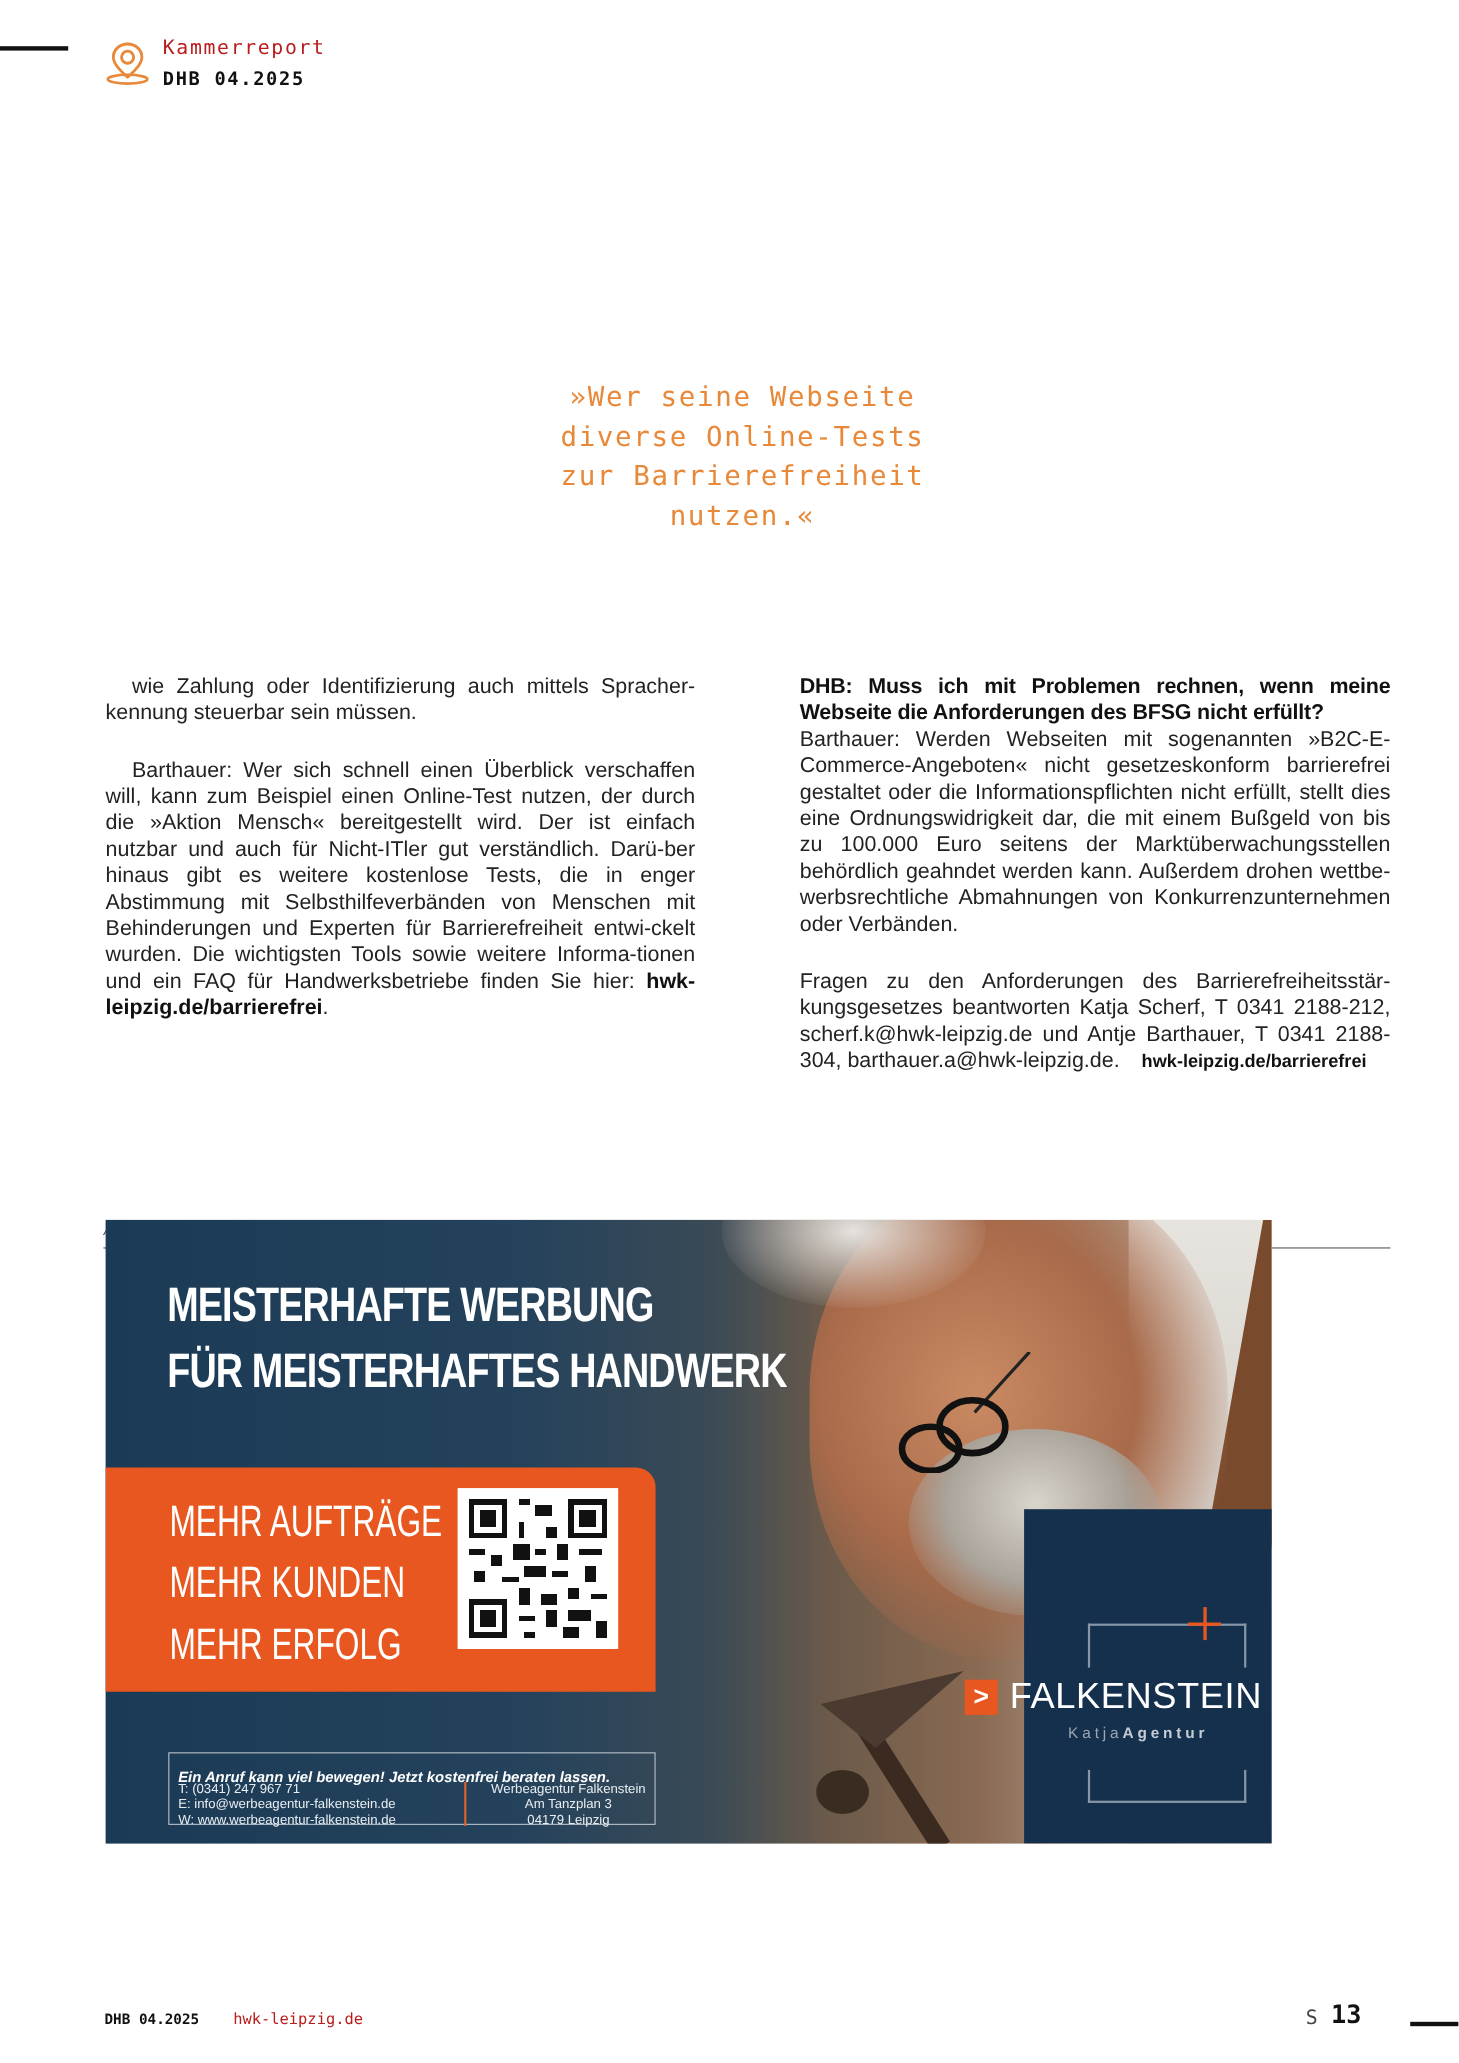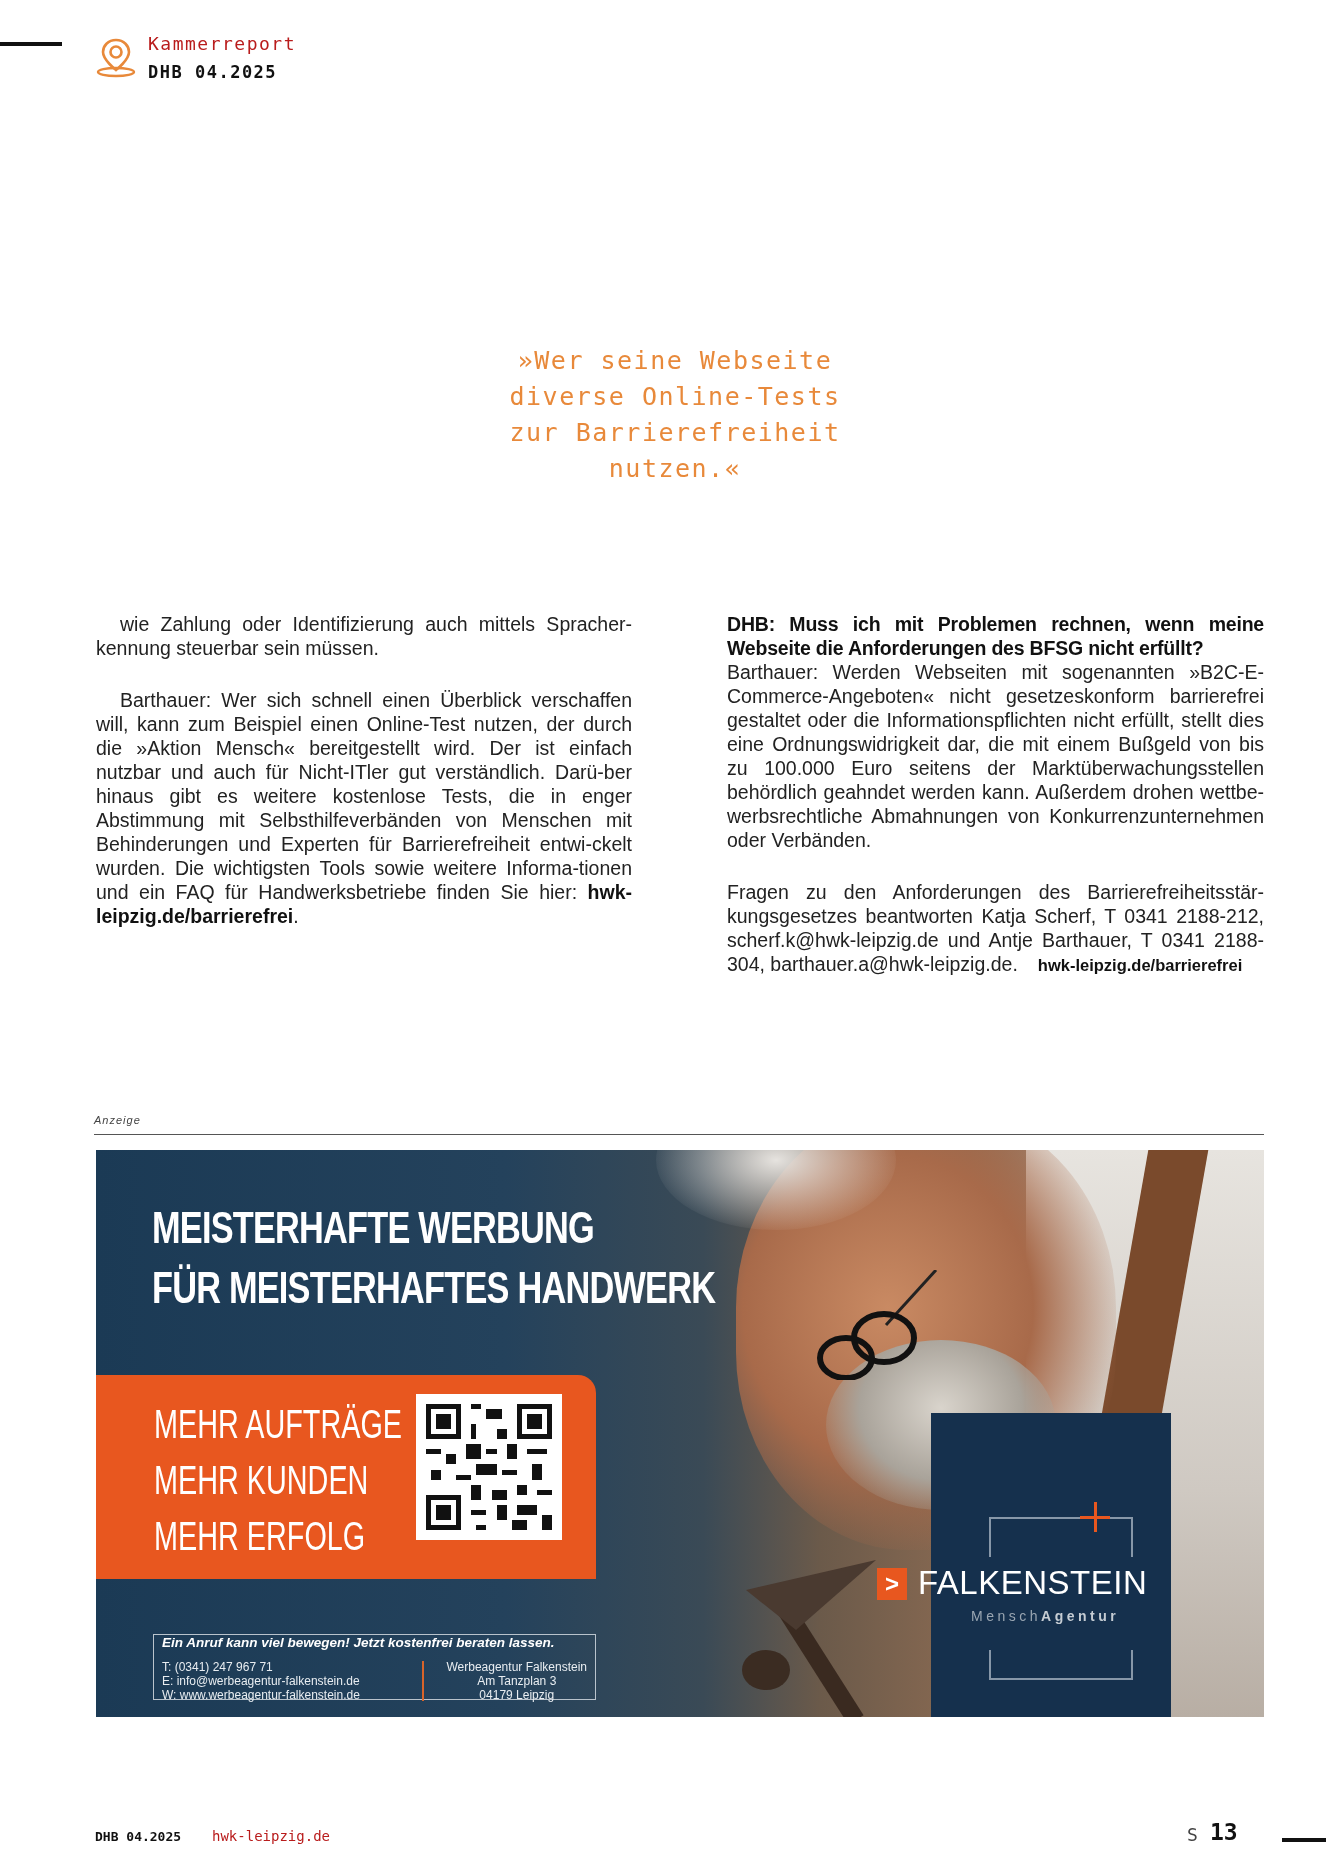--- a/index.html
+++ b/index.html
@@ -28,21 +28,21 @@
   .col-left { left:96px; top:612px; width:536px; }
   .col-right { left:727px; top:612px; width:537px; }
   .gap { height:28px; }
   .link-bold { font-weight:bold; color:#111; }
   .link-small { font-weight:bold; font-size:16.5px; color:#111; margin-left:20px; }
   
   .anzeige { left:94px; top:1114px; font-size:11px; font-style:italic; letter-spacing:1px; color:#444;text-align:right; }
   .ad-rule { left:94px; top:1134px; width:1170px; height:1px; background:#555; }
   
   .ad {
-    left:96px; top:1150px; width:1168px; height:567px; overflow:hidden;
+    left:96px; top:1109px; width:1060px; height:567px; overflow:hidden;
     background:linear-gradient(90deg,#1b3a55 0%,#24425c 35%,#3a4a56 52%,#6b5a4a 62%,#8a6a52 75%,#b9a89a 90%,#d8d2cc 100%);
   }
   .ad-photo-face {
     position:absolute; left:640px; top:-40px; width:380px; height:440px; border-radius:45%;
     background:radial-gradient(ellipse at 40% 45%,#c98a63 0%,#a86a4a 45%,rgba(120,80,60,0) 75%);
   }
   .ad-beard {
     position:absolute; left:730px; top:190px; width:230px; height:170px; border-radius:50%;
     background:radial-gradient(ellipse at 50% 40%,#d9d4cc 0%,#a9a39a 50%,rgba(150,140,130,0) 80%);
   }
@@ -72,21 +72,21 @@
   }
   .ad-slogans {
     position:absolute; left:58px; top:246px; color:#fff;
     font-family:"Liberation Sans", sans-serif; font-size:40px; line-height:56px;
     transform:scaleX(0.72); transform-origin:left top; white-space:nowrap;
   }
   .ad-slogans span { display:block; }
   .qr { position:absolute; left:320px; top:244px; width:146px; height:146px; background:#fff; }
   .ad-contact {
     position:absolute; left:57px; top:484px; width:443px; height:66px;
-    border:1.5px solid #b9c3cc; color:#e8edf1; font-size:12px; padding:0 8px; box-sizing:border-box;
+    border:1.5px solid #b9c3cc; color:#e8edf1; font-size:12px; padding:14px 8px; box-sizing:border-box;
   }
   .ad-contact .cta { font-style:italic; font-weight:bold; font-size:13.5px; color:#fff; white-space:nowrap; }
   .ad-contact .left { position:absolute; left:8px; top:25px; line-height:14px; white-space:nowrap; }
   .ad-contact .divider { position:absolute; left:268px; top:26px; width:2px; height:40px; background:#d8642a; }
   .ad-contact .right { position:absolute; right:8px; top:25px; line-height:14px; text-align:center; white-space:nowrap; }
   .ad-contact .right span, .ad-contact .left span { display:block; }
   .logo-box { position:absolute; left:835px; top:263px; width:240px; height:304px; background:#15304d; }
   .logo-frame-top { position:absolute; left:893px; top:367px; width:140px; height:38px; border:2px solid #8797a8; border-bottom:none; }
   .logo-frame-bot { position:absolute; left:893px; top:500px; width:140px; height:28px; border:2px solid #8797a8; border-top:none; }
   .logo-plus-h { position:absolute; left:984px; top:367px; width:30px; height:3px; background:#e8571f; margin-top:-1px; }
@@ -223,20 +223,20 @@
     </div>
   </div>
 
   <div class="logo-box"></div>
   <div class="logo-frame-top"></div>
   <div class="logo-frame-bot"></div>
   <div class="logo-plus-h"></div>
   <div class="logo-plus-v"></div>
   <div class="logo-arrow">&gt;</div>
   <div class="logo-name">FALKENSTEIN</div>
-  <div class="logo-sub"><span>Mensch</span><b>Agentur</b></div>
+  <div class="logo-sub"><span>Katja</span><b>Agentur</b></div>
 </div>
 
 <div class="abs foot-issue">DHB 04.2025</div>
 <div class="abs foot-site">hwk-leipzig.de</div>
 <div class="abs foot-s">S</div>
 <div class="abs foot-page">13</div>
 <div class="abs foot-rule"></div>
 
 </body></html>

